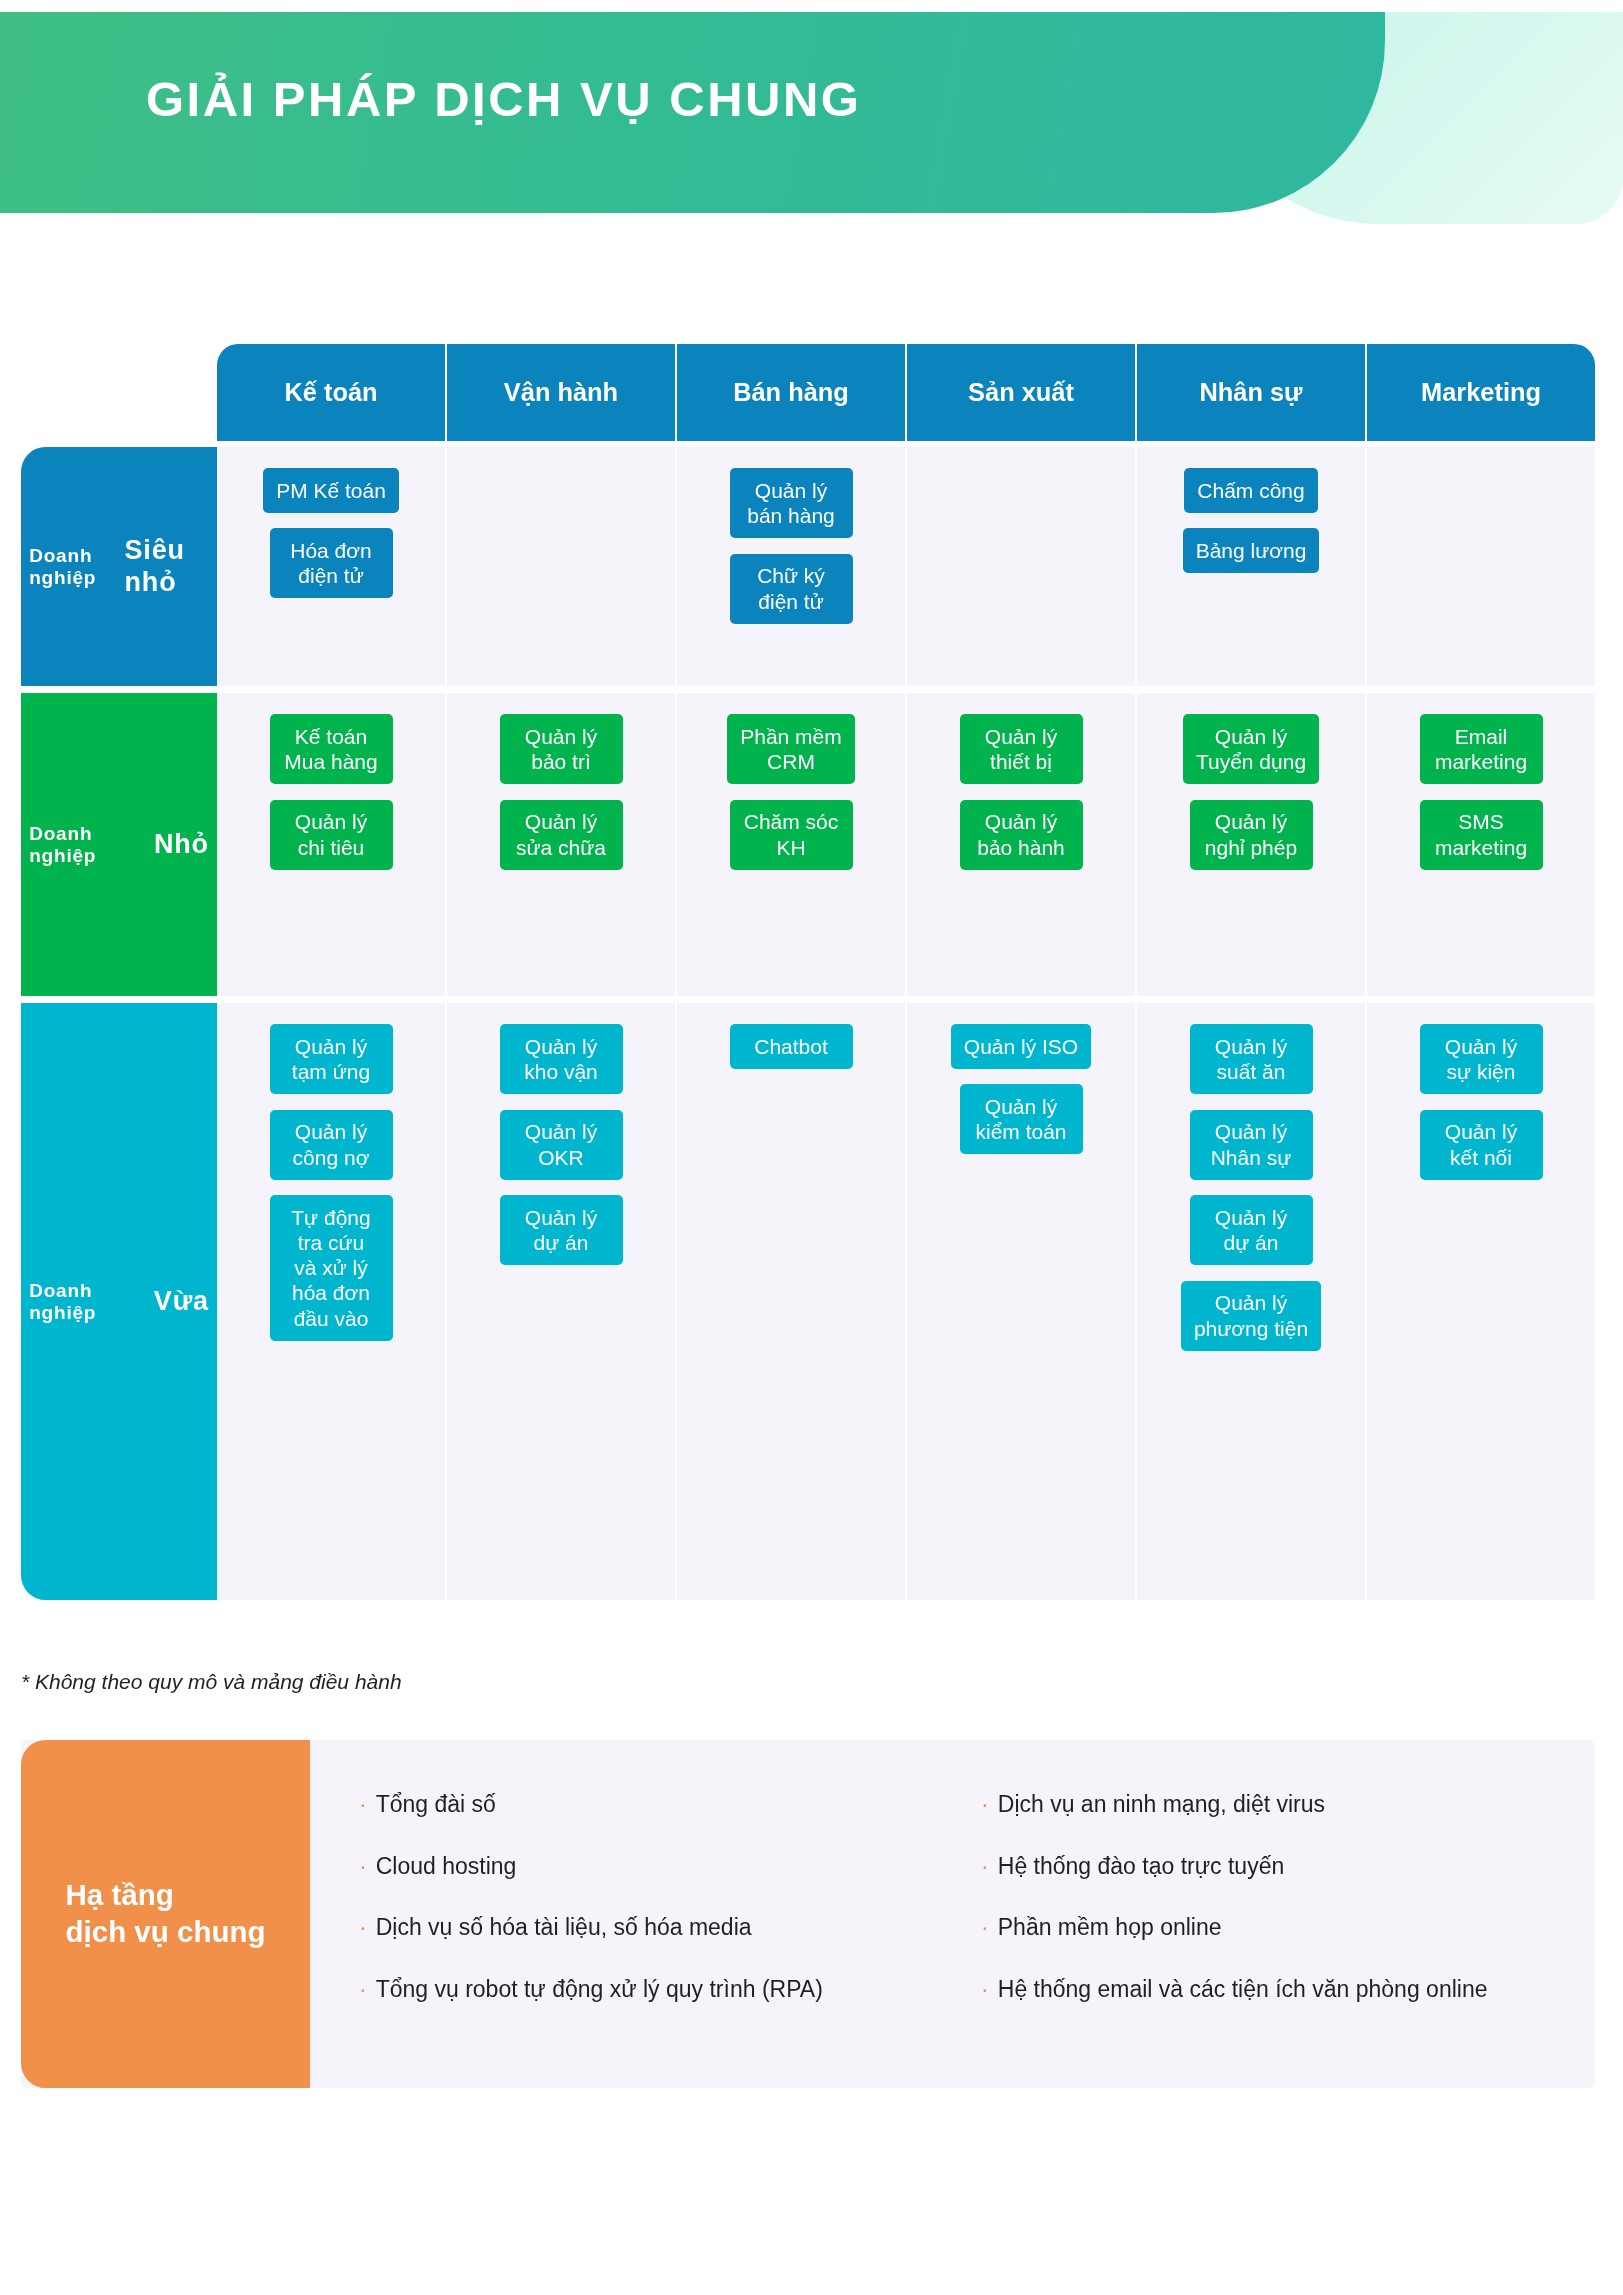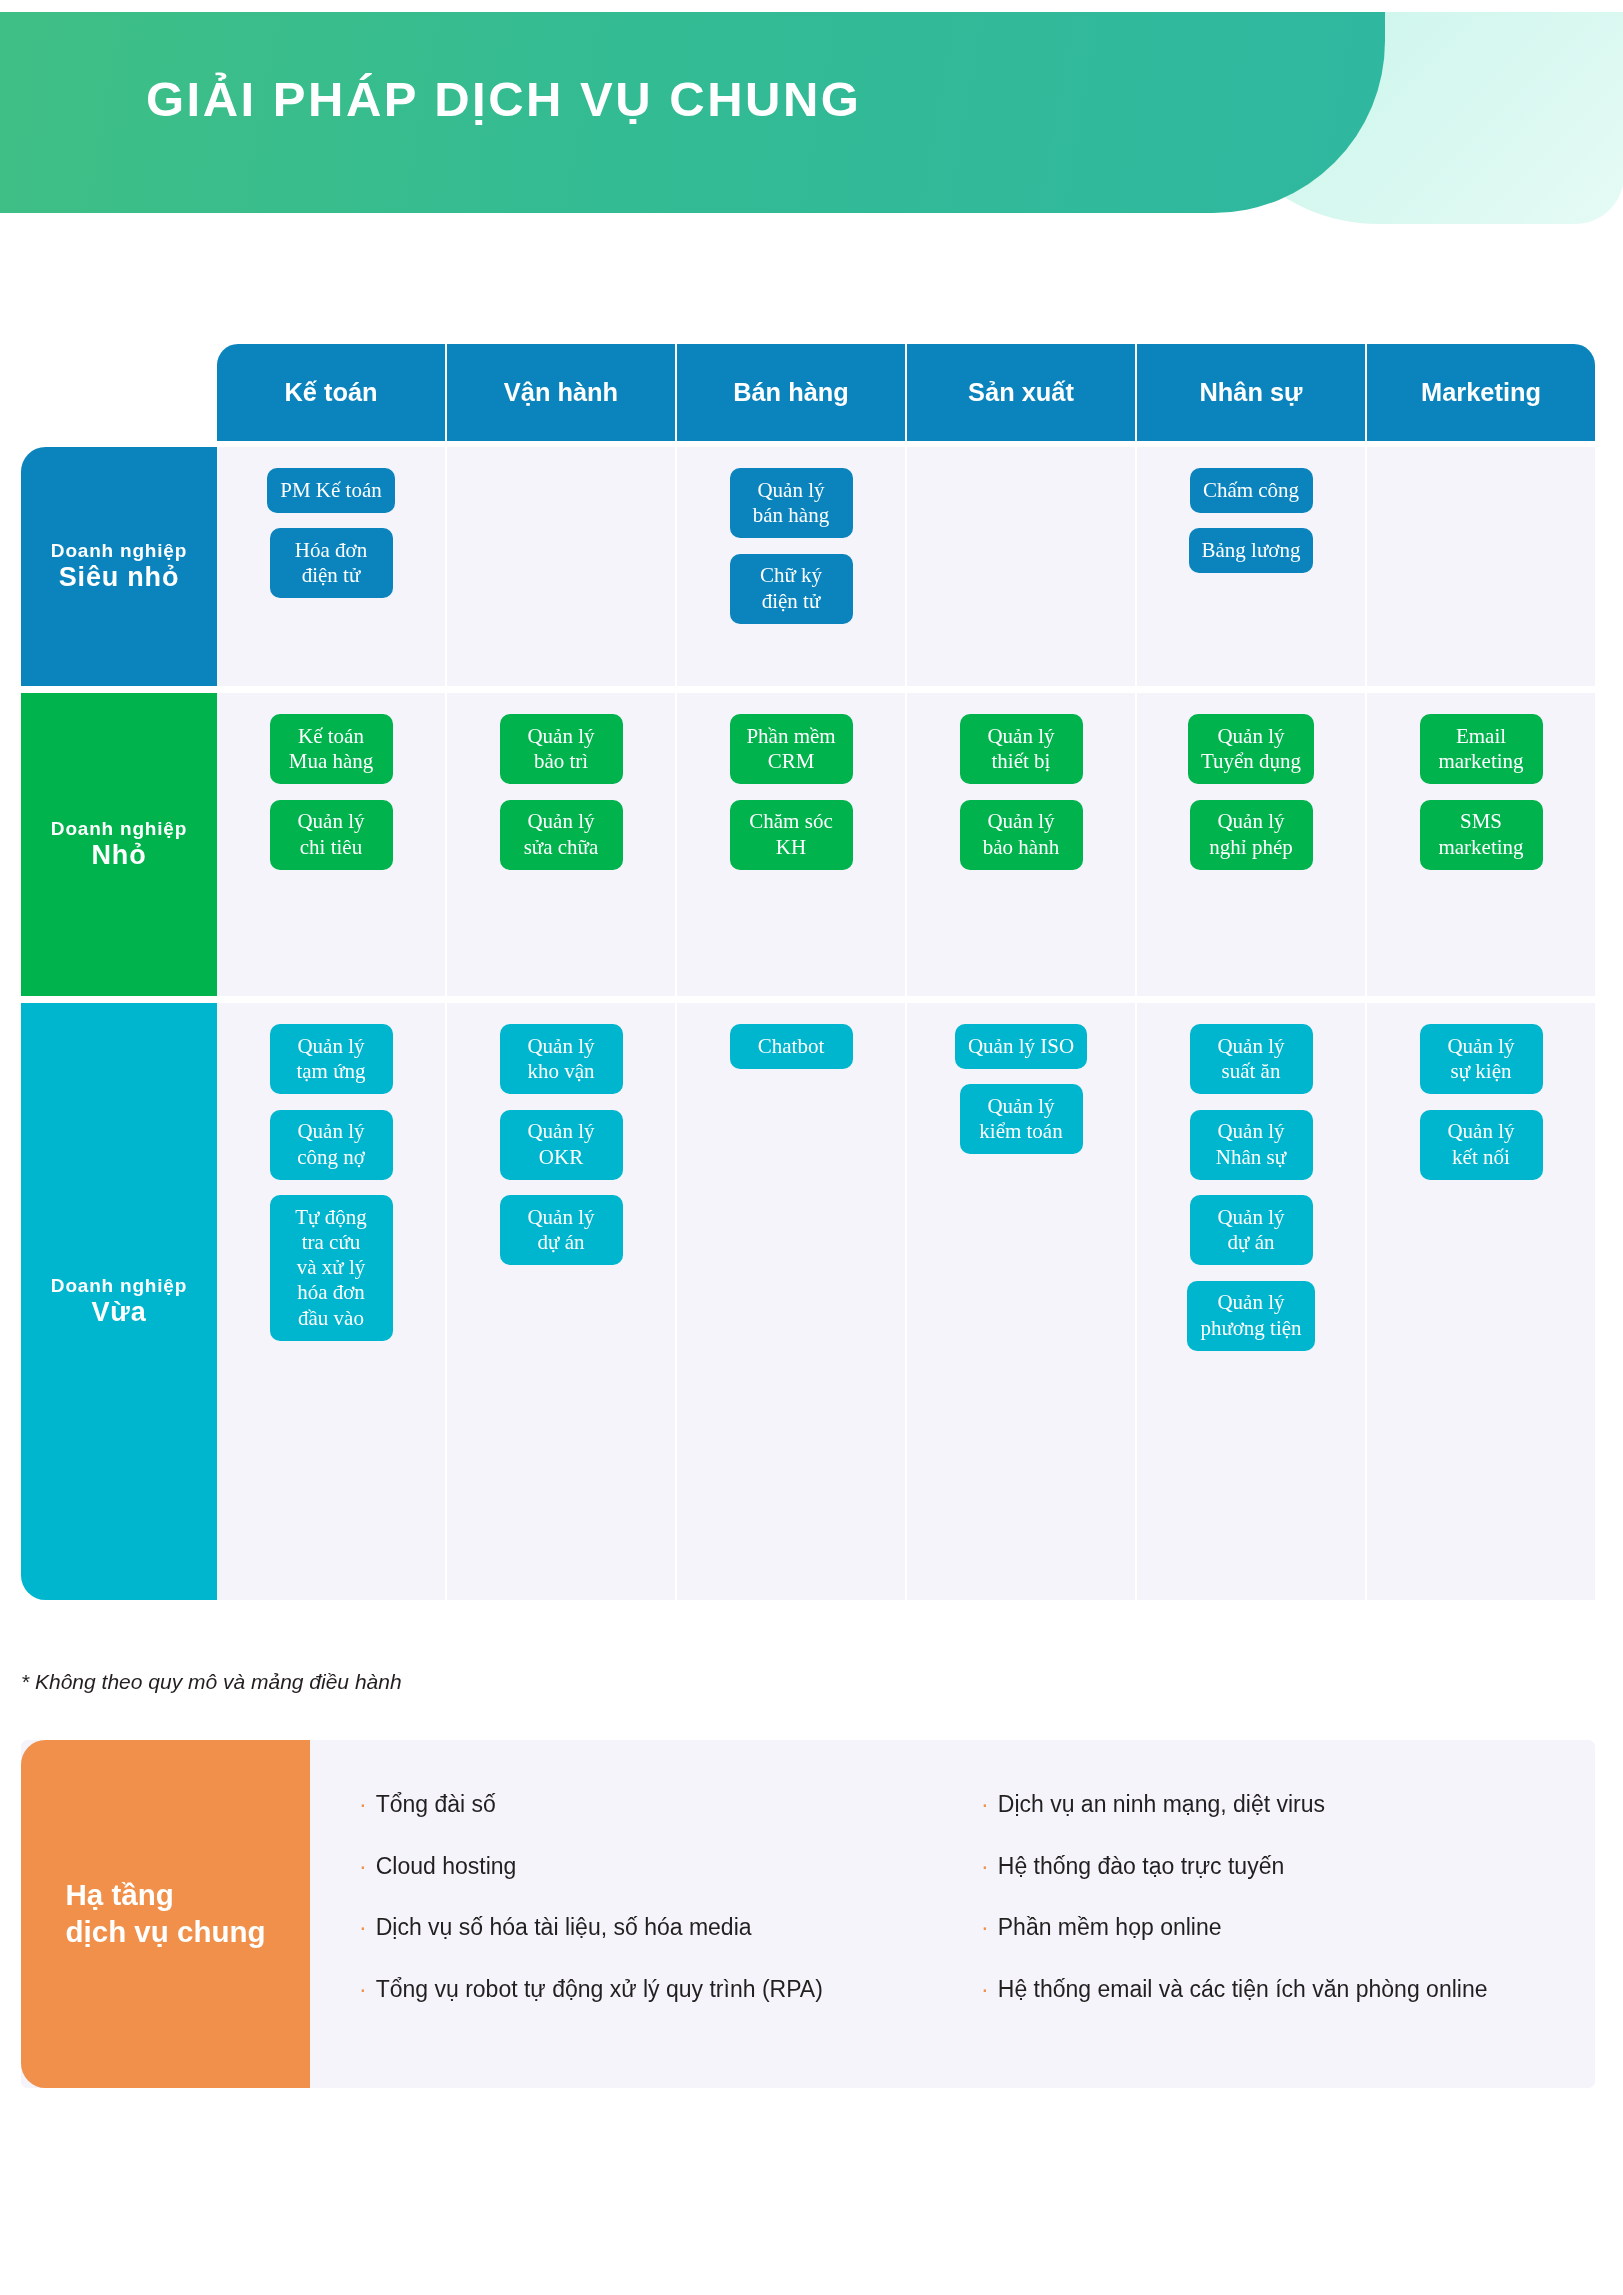--- a/index.html
+++ b/index.html
@@ -63,21 +63,21 @@
 
   .row{
     position:absolute;left:0;
     width:1574px;
     display:flex;
   }
   .row-label{
     width:196px;
     flex:0 0 196px;
     color:#ffffff;
-    display:flex;flex-direction:column;
+    display:flex;flex-direction:row;
     align-items:center;justify-content:center;
     box-sizing:border-box;
     padding:0 8.2px;
   }
   .row-label .small{
     font-size:19px;font-weight:bold;letter-spacing:0.8px;line-height:1.15;
   }
   .row-label .big{
     font-size:27px;font-weight:bold;letter-spacing:0.8px;line-height:1.15;
   }
@@ -94,26 +94,25 @@
     display:flex;flex-direction:column;align-items:center;
     gap:15.6px;
   }
   .cell:last-child{border-right:none;}
   .chip{
     display:flex;align-items:center;justify-content:center;
     text-align:center;
     color:#ffffff;
     font-size:21px;
     line-height:1.2;
-    border-radius:10px;
+    border-radius:5px;
     padding:9.8px 13px;
     min-height:28px;
     box-sizing:border-box;
     min-width:123px;
-    font-family:Liberation Serif, serif;
   }
 
   
   #row-micro{top:103px;height:239px;}
   #row-micro .row-label{background:#0b84bd;border-top-left-radius:24.6px;}
   #row-micro .chip{background:#0b84bd;}
   
   #row-small{top:349px;height:303px;}
   #row-small .row-label{background:#00b34c;}
   #row-small .chip{background:#00b34c;}

